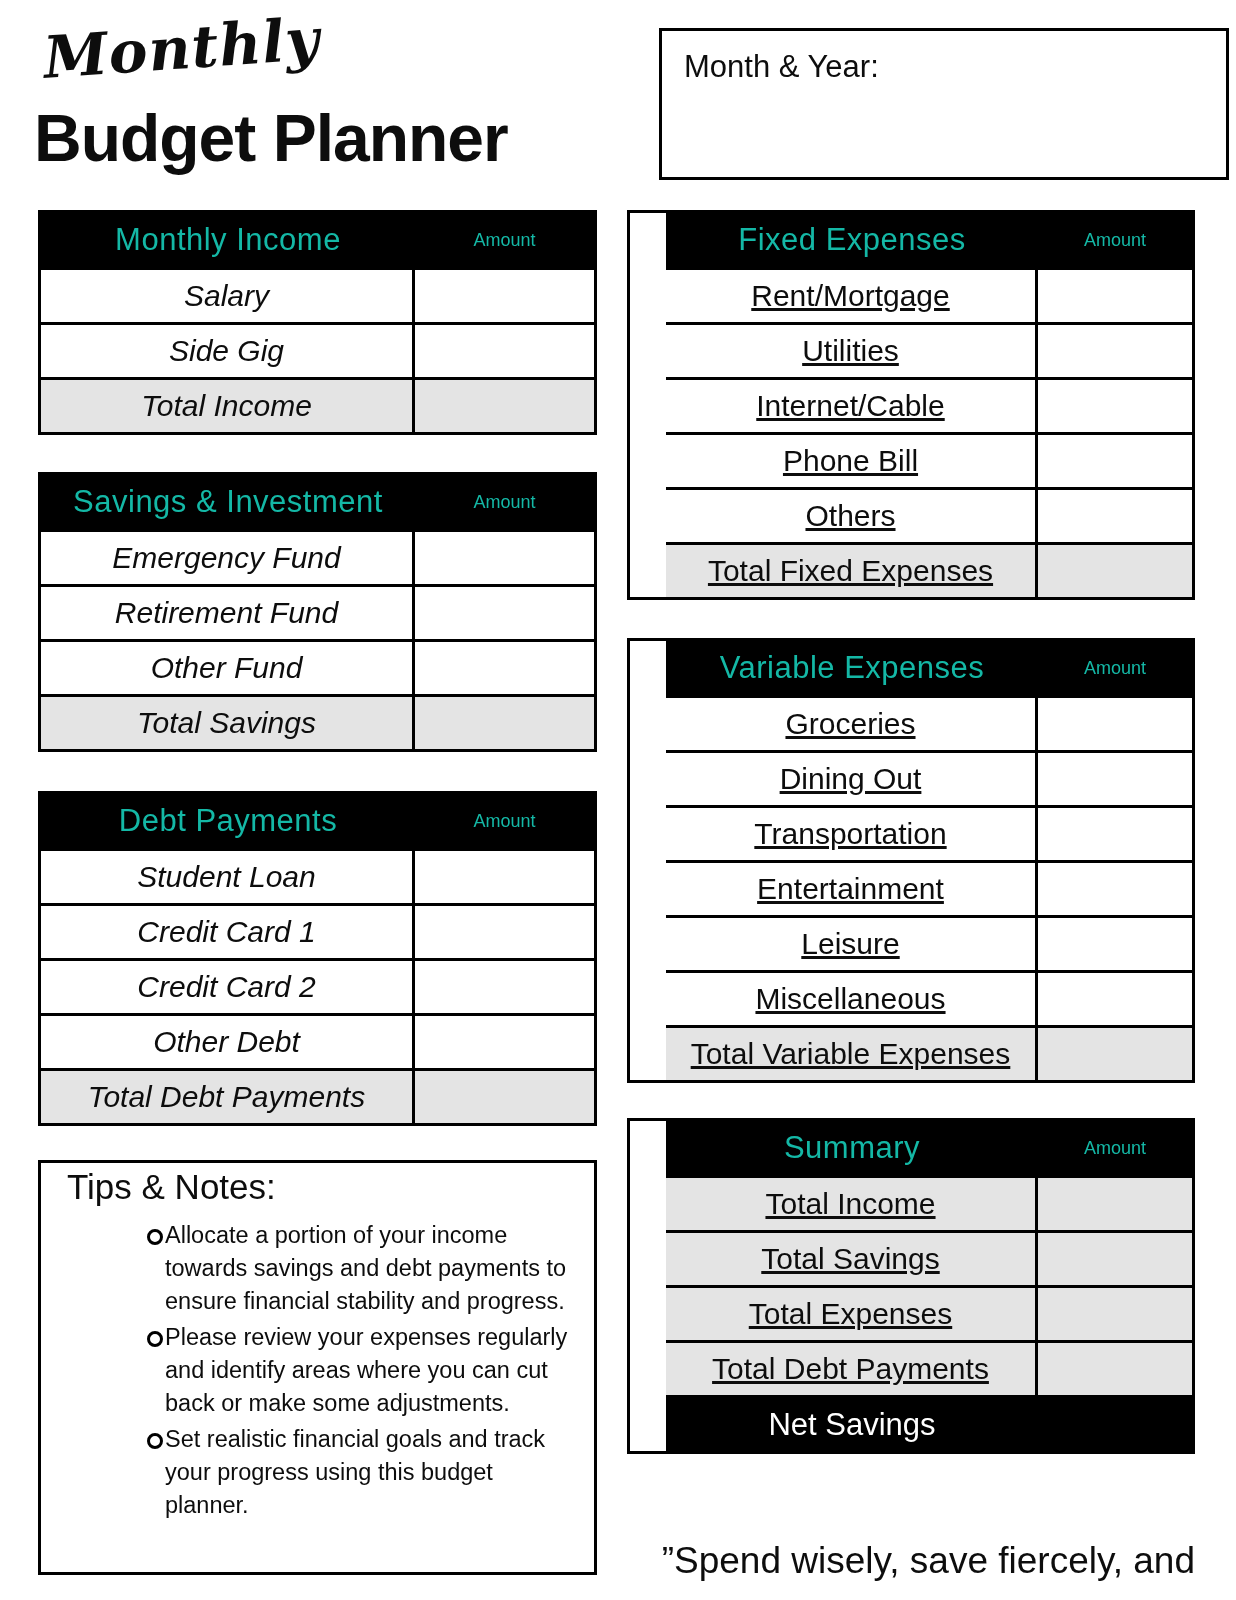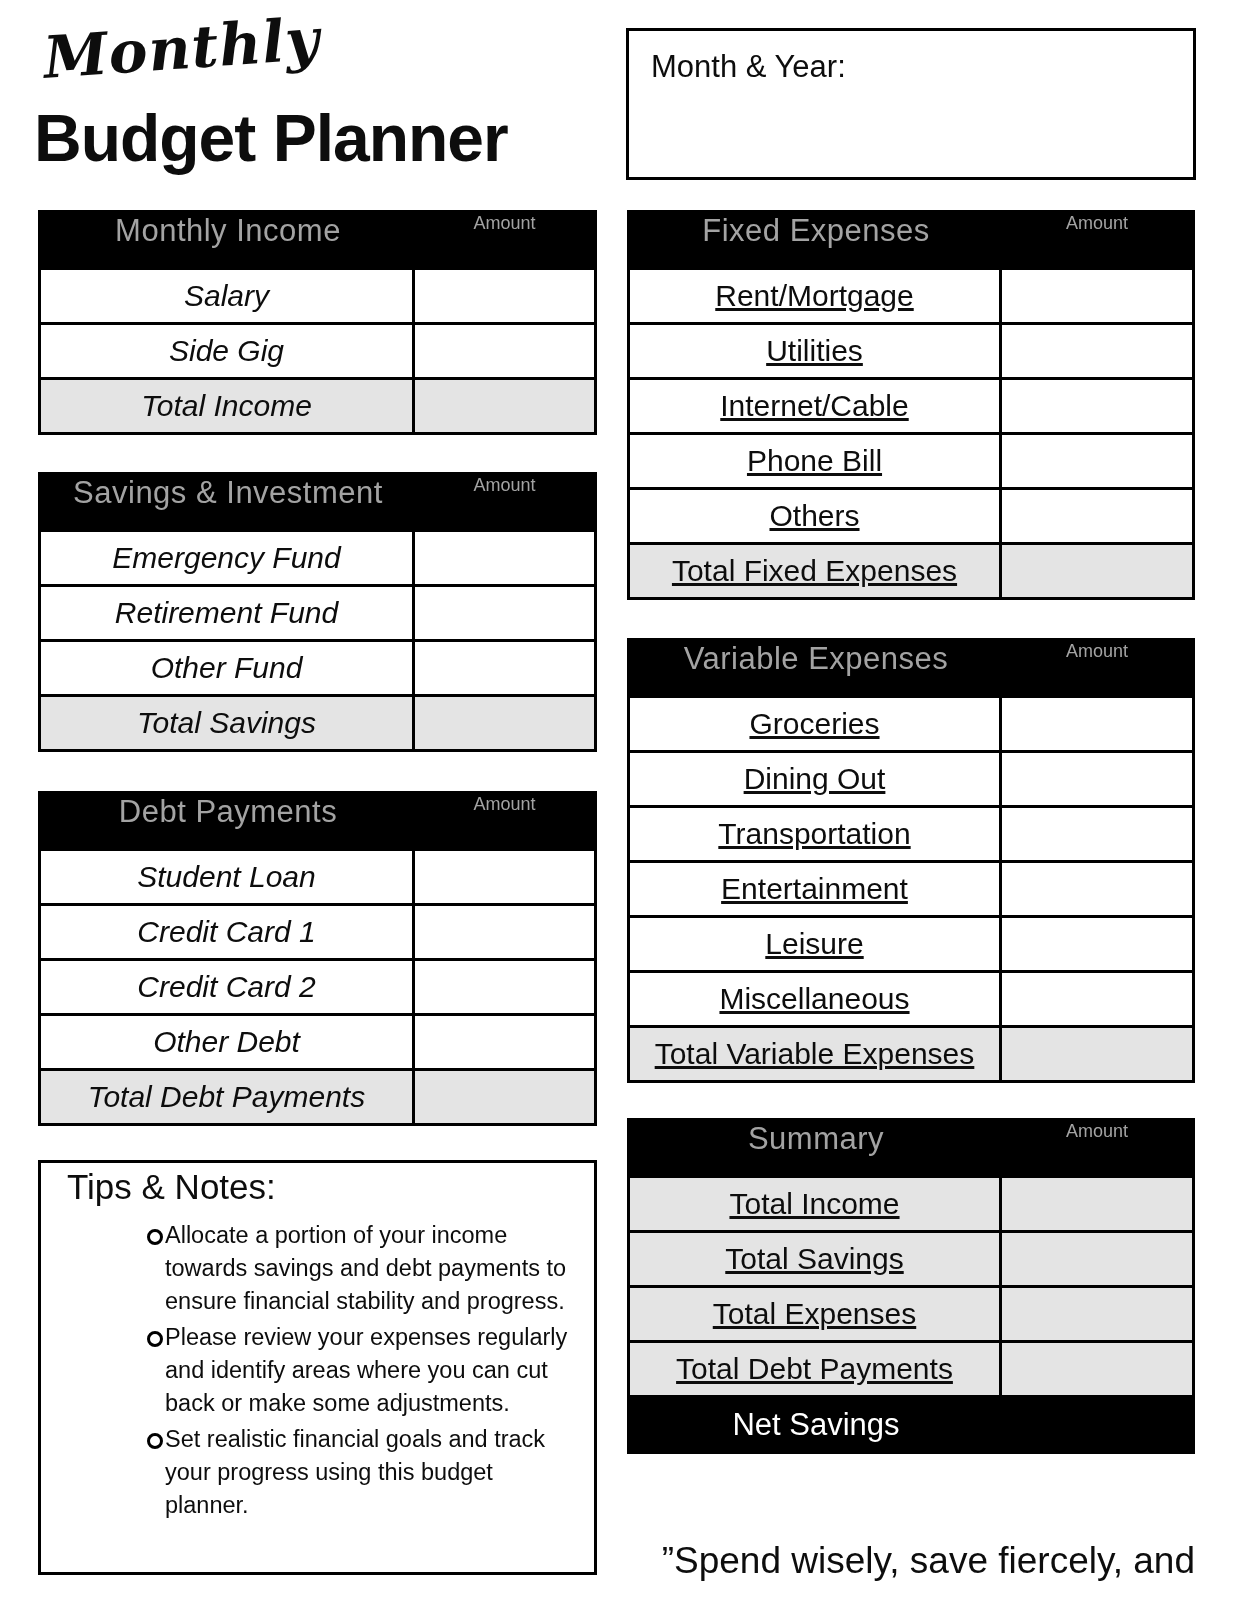--- a/index.html
+++ b/index.html
@@ -16,34 +16,34 @@
     font-style:italic;font-weight:700;font-size:58px;
     transform:rotate(-4deg);transform-origin:left bottom;
     letter-spacing:1px;
   }
   .title-main{
     position:absolute;top:100px;left:34px;
     font-weight:700;font-size:66px;letter-spacing:-1px;white-space:nowrap;text-align:right;
   }
   
   .month-year-box{
-    position:absolute;top:28px;left:626px;width:570px;height:152px;
+    position:absolute;top:28px;left:659px;width:570px;height:152px;
     border:3px solid #000;box-sizing:border-box;background:#fff;
   }
   .month-year-box .label{
     margin:18px 0 0 22px;font-size:31px;
   }
   
   .table{
     position:absolute;border:3px solid #000;box-sizing:border-box;background:#fff;
   }
   .table.left{left:38px;width:559px;}
-  .table.right{left:627px;width:568px;}
+  .table.right{left:627px;width:568px;padding-left:36px;}
   .thead{
-    display:flex;background:#000;color:#a3a3a3;height:54px;
+    display:flex;align-items:center;background:#000;color:#14b8a6;height:54px;
   }
   .th-label{text-align:center;font-size:31px;letter-spacing:0.5px;}
   .th-amount{flex:1;text-align:center;font-size:18px;}
   .table.left  .th-label{width:374px;}
   .table.right .th-label{width:372px;}
   .trow{display:flex;height:55px;border-top:3px solid #000;box-sizing:border-box;}
   .cell{
     box-sizing:border-box;display:flex;align-items:center;justify-content:center;
     font-size:30px;background:#fff;
   }

